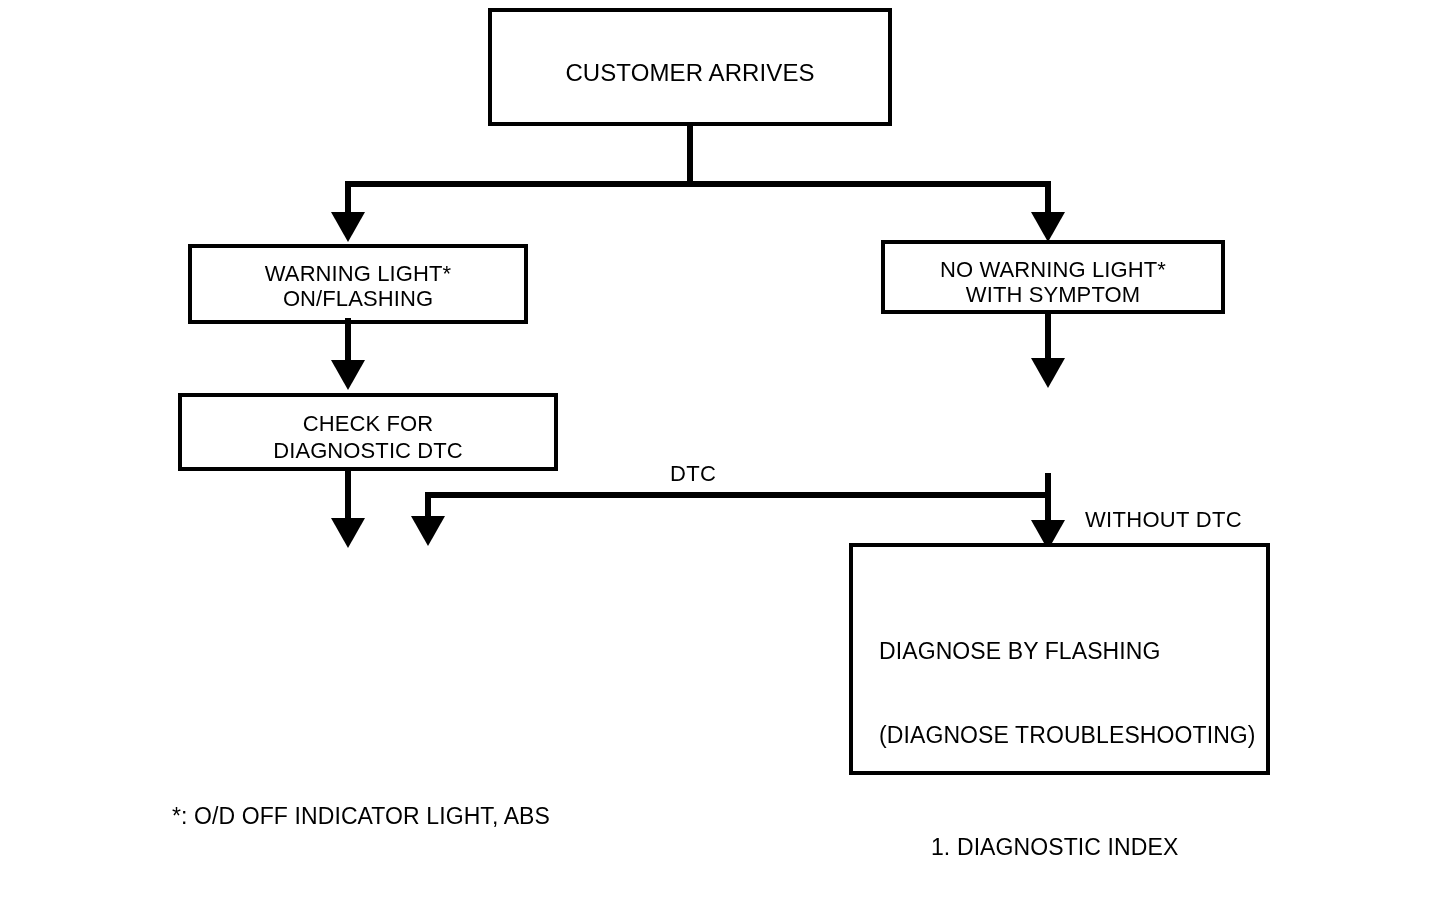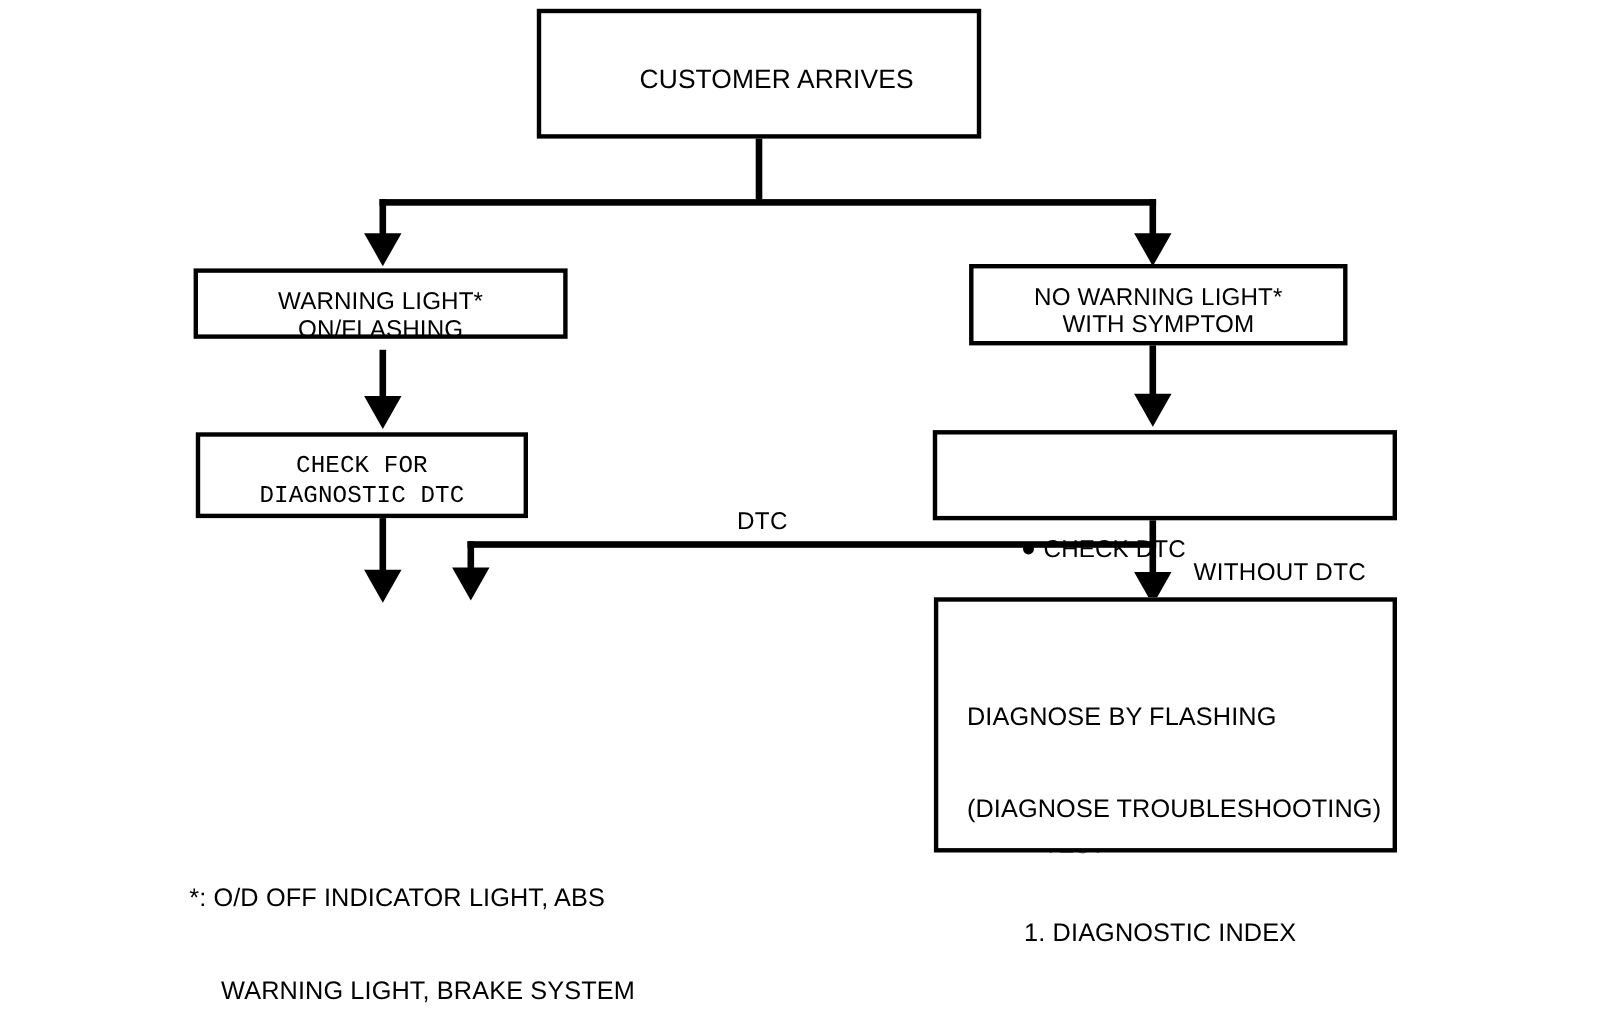--- a/index.html
+++ b/index.html
@@ -85,70 +85,57 @@
     display: inline-block;
     min-width: 26px;
   }
 </style>
 </head>
 <body>
 
 <div id="canvas">
 
   <div class="box" style="left:488px; top:8px; width:404px; height:118px;">
-    <div class="box-text center-text t24" style="left:16px; top:46px;text-align:center;">CUSTOMER ARRIVES</div>
+    <div class="box-text center-text t24" style="left:0; top:46px;text-align:center;">CUSTOMER ARRIVES</div>
   </div>
 
   <div class="vline" style="left:687px; top:126px; height:58px;"></div>
 
   <div class="hline" style="left:345px; top:181px; width:706px;"></div>
 
   <div class="vline" style="left:345px; top:181px; height:36px;"></div>
   <div class="arrowhead" style="left:331px; top:212px;"></div>
 
   <div class="vline" style="left:1045px; top:181px; height:36px;"></div>
   <div class="arrowhead" style="left:1031px; top:212px;"></div>
 
-  <div class="box" style="left:176px; top:244px; width:340px; height:64px;">
+  <div class="box" style="left:188px; top:244px; width:340px; height:80px;">
     <div class="box-text center-text t22" style="left:0; top:13px;">WARNING LIGHT*</div>
     <div class="box-text center-text t22" style="left:0; top:38px;">ON/FLASHING</div>
   </div>
 
   <div class="vline" style="left:345px; top:318px; height:50px;"></div>
   <div class="arrowhead" style="left:331px; top:360px;"></div>
 
-  <div class="box" style="left:178px; top:393px; width:302px; height:78px;font-family:Liberation Mono, monospace;">
+  <div class="box" style="left:178px; top:393px; width:380px; height:78px;">
     <div class="box-text center-text t22" style="left:0; top:14px;">CHECK FOR</div>
     <div class="box-text center-text t22" style="left:0; top:41px;">DIAGNOSTIC DTC</div>
   </div>
 
   <div class="vline" style="left:345px; top:471px; height:56px;"></div>
   <div class="arrowhead" style="left:331px; top:518px;"></div>
 
   <div class="box" style="left:881px; top:240px; width:344px; height:74px;padding-left:16px;">
     <div class="box-text center-text t22" style="left:0; top:13px;">NO WARNING LIGHT*</div>
     <div class="box-text center-text t22" style="left:0; top:38px;">WITH SYMPTOM</div>
   </div>
 
   <div class="vline" style="left:1045px; top:314px; height:52px;"></div>
   <div class="arrowhead" style="left:1031px; top:358px;"></div>
 
-  <div class="box" style="left:848px; top:391px; width:422px; height:82px;">
-    <div class="box-text t22" style="left:28px; top:11px;">
-      <span class="bullet-row">
-        <span class="bullet"></span><span>CHECK DTC</span>
-      </span>
-      <span class="bullet-row">
-        <span class="bullet"></span><span>IGNITION ON TEST, IDLING</span>
-      </span>
-      <span class="bullet-row" style="padding-left:19px;">
-        <span>TEST</span>
-      </span>
-    </div>
-  </div>
 
   <div class="vline" style="left:1045px; top:473px; height:24px;"></div>
 
   <div class="hline" style="left:425px; top:492px; width:626px;"></div>
 
   <div class="vline" style="left:425px; top:492px; height:31px;"></div>
   <div class="arrowhead" style="left:411px; top:516px;"></div>
   <div class="label" style="left:670px; top:461px;">DTC</div>
 
   <div class="vline" style="left:1045px; top:492px; height:39px;"></div>
@@ -165,21 +152,20 @@
       </span>
       
       
       
       
     </div>
   </div>
 
   <div class="footnote" style="left:172px; top:746px;">
     <span class="bullet-row">*: O/D OFF INDICATOR LIGHT, ABS</span>
-    <span class="bullet-row" style="padding-left:29px;">WARNING LIGHT, BRAKE SYSTEM</span>
     
     
     
     
     
   </div>
 
 </div>
 
 </body></html>

